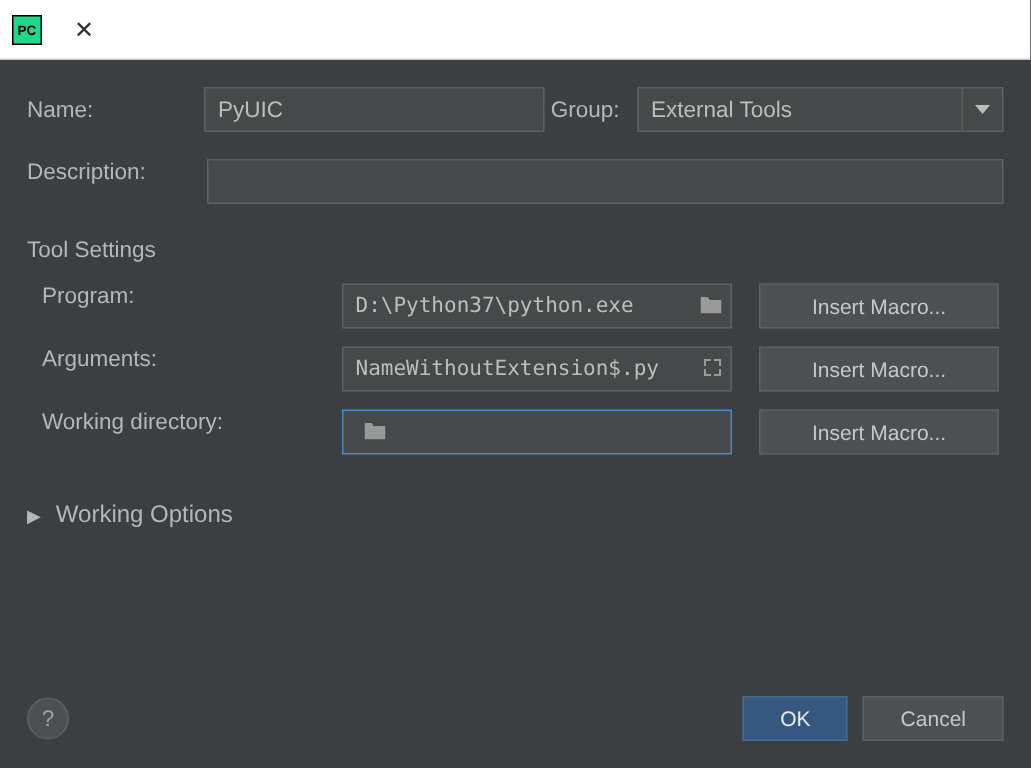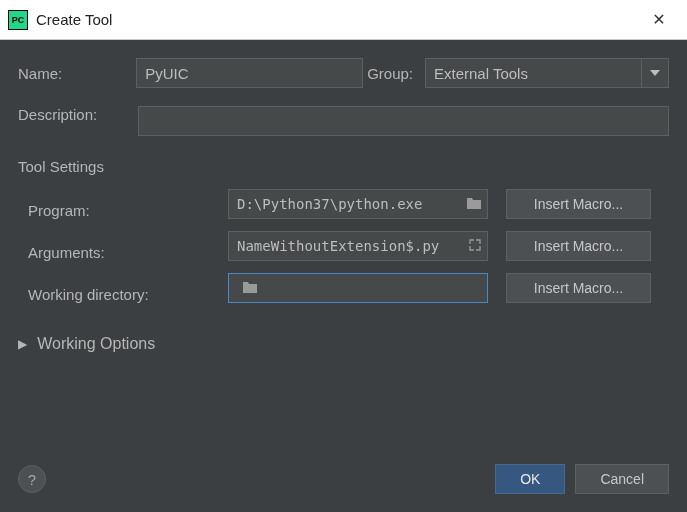--- a/index.html
+++ b/index.html
@@ -17,45 +17,44 @@
   .name-input { width: 230px; }
   .group-label { margin-left: 4px; margin-right: 12px; }
   .group-select { flex: 1; display: flex; }
   .group-select .input { flex: 1; border-right: none; }
   .group-caret { width: 28px; height: 30px; background: #45494a; border: 1px solid #5e6060; display: flex; align-items: center; justify-content: center; cursor: pointer; }
   .desc-row { display: flex; align-items: flex-start; margin-bottom: 22px; }
   .desc-label { width: 120px; }
   .desc-input { flex: 1; }
   .section-title { font-size: 15px; color: #b6b6b6; margin-bottom: 14px; }
   .settings { padding-left: 10px; }
-  .setting-row { display: flex; align-items: flex-end; margin-bottom: 12px; }
+  .setting-row { display: flex; align-items: flex-start; margin-bottom: 12px; }
   .setting-label { width: 200px; font-size: 15px; color: #b6b6b6; }
   .setting-input-wrap { width: 260px; display: flex; align-items: center; background: #45494a; border: 1px solid #5e6060; height: 30px; padding: 0 6px 0 8px; }
   .setting-input-wrap.focused { border: 1px solid #4a88c7; }
   .setting-input-wrap input { flex: 1; background: transparent; border: none; outline: none; color: #bdbdbd; font-size: 14px; font-family: "Consolas", monospace; }
   .folder-icon, .expand-icon { color: #9a9a9a; font-size: 13px; margin-left: 6px; cursor: pointer; }
-  .macro-btn { margin-left: 18px; width: 145px; height: 30px; background: #4c5052; border: 1px solid #5e6060; color: #c7c7c7; font-size: 14px; cursor: pointer; }
+  .macro-btn { margin-left: 18px; width: 160px; height: 30px; background: #4c5052; border: 1px solid #5e6060; color: #c7c7c7; font-size: 14px; cursor: pointer; }
   .adv { display: flex; align-items: center; margin-top: 20px; cursor: pointer; }
   .adv .chev { margin-right: 10px; color: #b6b6b6; font-size: 12px; }
   .footer { display: flex; align-items: center; padding: 6px 18px 18px 18px; }
   .help { width: 28px; height: 28px; border-radius: 50%; background: #4c5052; border: 1px solid #5e6060; color: #a6a6a6; display: flex; align-items: center; justify-content: center; font-size: 15px; cursor: pointer; }
   .spacer { flex: 1; }
   .btn { height: 30px; padding: 0 24px; background: #4c5052; border: 1px solid #5e6060; color: #c7c7c7; font-size: 14px; cursor: pointer; margin-left: 10px; }
   .btn.primary { background: #365880; border: 1px solid #4a688a; color: #e8e8e8; }
   svg.caret { width: 10px; height: 6px; }
   svg.caret path { fill: #bdbdbd; }
 </style>
 </head>
 <body>
 
 <div class="window">
 
   <div class="titlebar">
     <span class="icon">PC</span>
-    <span class="title">Create Tool</span>
     <span class="close">✕</span>
   </div>
 
   <div class="content">
 
     <div class="row">
       <span class="label name-label">Name:</span>
       <input class="input name-input" value="PyUIC" style="">
       <span class="label group-label">Group:</span>
       <div class="group-select">

